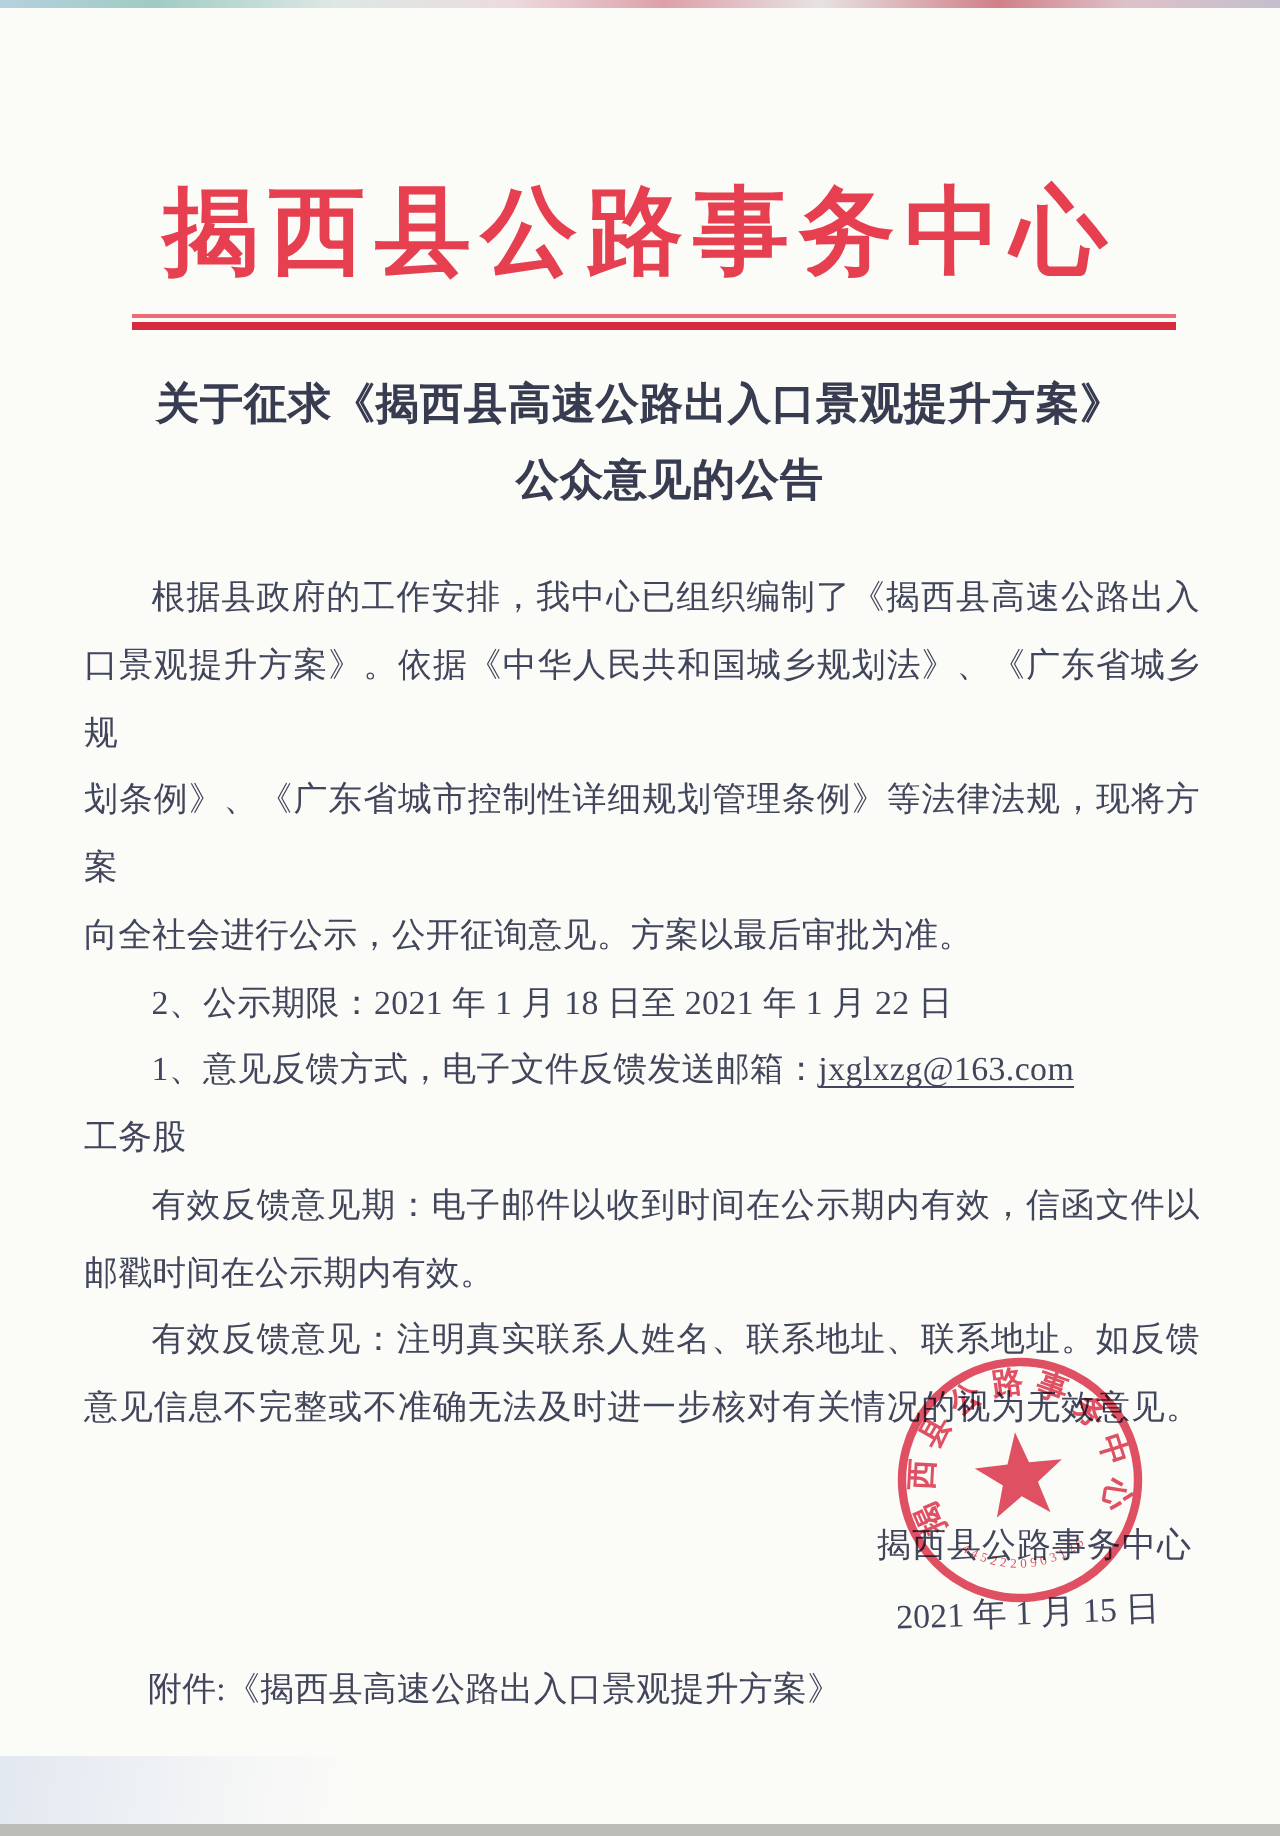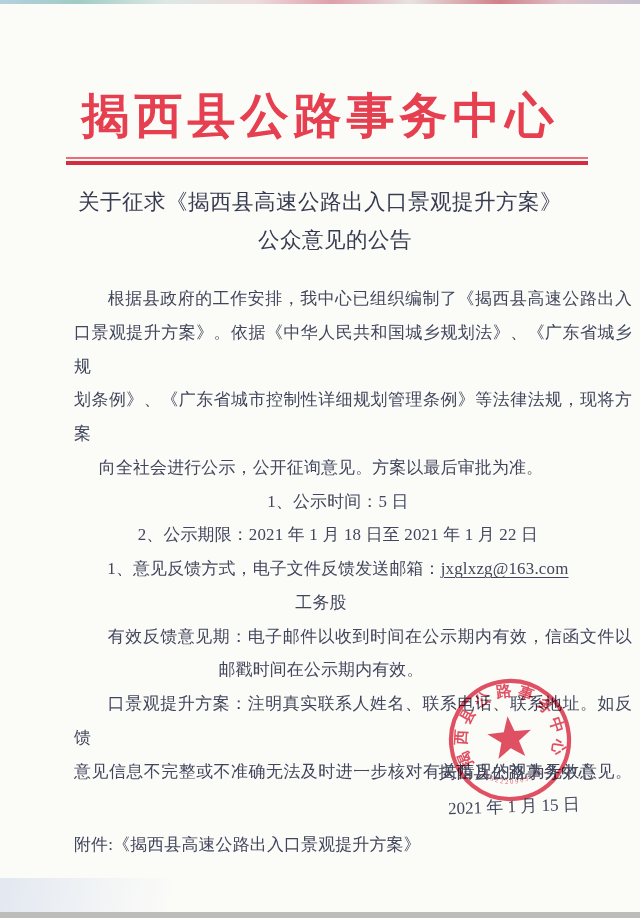--- a/index.html
+++ b/index.html
@@ -38,31 +38,31 @@
   .letterhead{
     position:absolute;top:84px;left:0;width:640px;
     text-align:center;
     font-size:48px;font-weight:bold;
     letter-spacing:5px;
     color:var(--letterhead-red);
     white-space:nowrap;
   }
   .rule-thin{position:absolute;top:157px;left:66px;width:522px;height:2px;background:var(--rule-red-thin);}
   .rule-thick{position:absolute;top:161px;left:66px;width:522px;height:4px;background:var(--rule-red-thick);}
-  .notice-title{position:absolute;left:0;width:640px;text-align:center;color:var(--title-ink);font-weight:normal;font-size:21.5px;letter-spacing:.5px;white-space:nowrap;}
+  .notice-title{position:absolute;left:0;width:640px;text-align:center;color:var(--title-ink);font-weight:bold;font-size:21.5px;letter-spacing:.5px;white-space:nowrap;}
   .notice-title.l1{top:187px;}
   .notice-title.l2{top:225px;padding-left:30px;}
   .doc-body{
     position:absolute;left:42px;top:282px;width:558px;
     font-size:16.9px;line-height:33.75px;
     color:var(--body-ink);
     letter-spacing:.2px;
   }
-  .ln{width:100%;white-space:nowrap;text-align:center;}
-  .ln.fill{white-space:normal;text-align:justify;text-align-last:justify;margin-left:32px;}
+  .ln{width:100%;white-space:nowrap;}
+  .ln.fill{white-space:normal;text-align:justify;text-align-last:justify;}
   .ln.indent{text-indent:2em;}
   .email{text-decoration:underline;text-underline-offset:3px;margin-top:14px;}
   .signature{
     position:absolute;top:761px;right:44px;
     font-size:17px;color:var(--body-ink);
     letter-spacing:.5px;white-space:nowrap;
   }
   .sig-date{
     position:absolute;top:795px;right:60px;
     font-size:17px;color:var(--body-ink);
@@ -92,27 +92,26 @@
 <div class="rule-thick"></div>
 
 <div class="notice-title l1">关于征求《揭西县高速公路出入口景观提升方案》</div>
 <div class="notice-title l2">公众意见的公告</div>
 
 <div class="doc-body">
   <div class="ln indent fill">根据县政府的工作安排，我中心已组织编制了《揭西县高速公路出入</div>
   <div class="ln fill">口景观提升方案》。依据《中华人民共和国城乡规划法》、《广东省城乡规</div>
   <div class="ln fill">划条例》、《广东省城市控制性详细规划管理条例》等法律法规，现将方案</div>
   <div class="ln">向全社会进行公示，公开征询意见。方案以最后审批为准。</div>
-  <div class="ln indent">1、公示时间：5 日</div>
   <div class="ln indent">2、公示期限：2021 年 1 月 18 日至 2021 年 1 月 22 日</div>
   <div class="ln indent"><span>1、意见反馈方式，电子文件反馈发送邮箱：</span><span class="email">jxglxzg@163.com</span></div>
   <div class="ln">工务股</div>
   <div class="ln indent fill">有效反馈意见期：电子邮件以收到时间在公示期内有效，信函文件以</div>
   <div class="ln">邮戳时间在公示期内有效。</div>
-  <div class="ln indent fill">口景观提升方案：注明真实联系人姓名、联系电话、联系地址。如反馈</div>
+  <div class="ln indent fill">有效反馈意见：注明真实联系人姓名、联系地址、联系地址。如反馈</div>
   <div class="ln fill">意见信息不完整或不准确无法及时进一步核对有关情况的视为无效意见。</div>
 </div>
 
 <div class="signature">揭西县公路事务中心</div>
 <div class="sig-date">2021 年 1 月 15 日</div>
 
 <div class="seal">
   <svg viewBox="0 0 130 130" xmlns="http://www.w3.org/2000/svg">
     <g transform="rotate(-6 65 65)" fill="none">
       <circle cx="65" cy="65" r="59" stroke="#e03a50" stroke-width="4.2"></circle>

